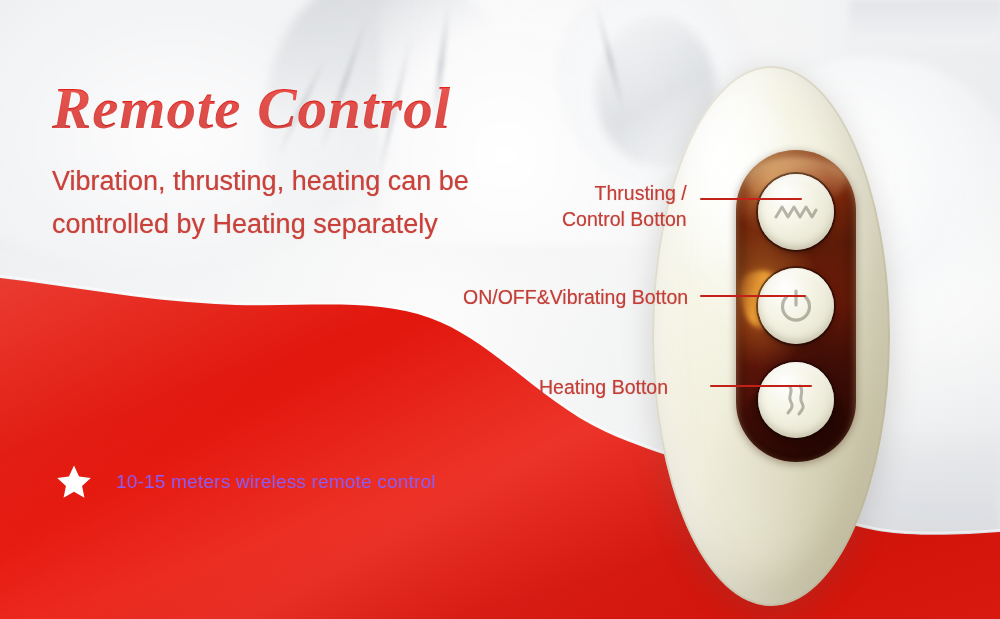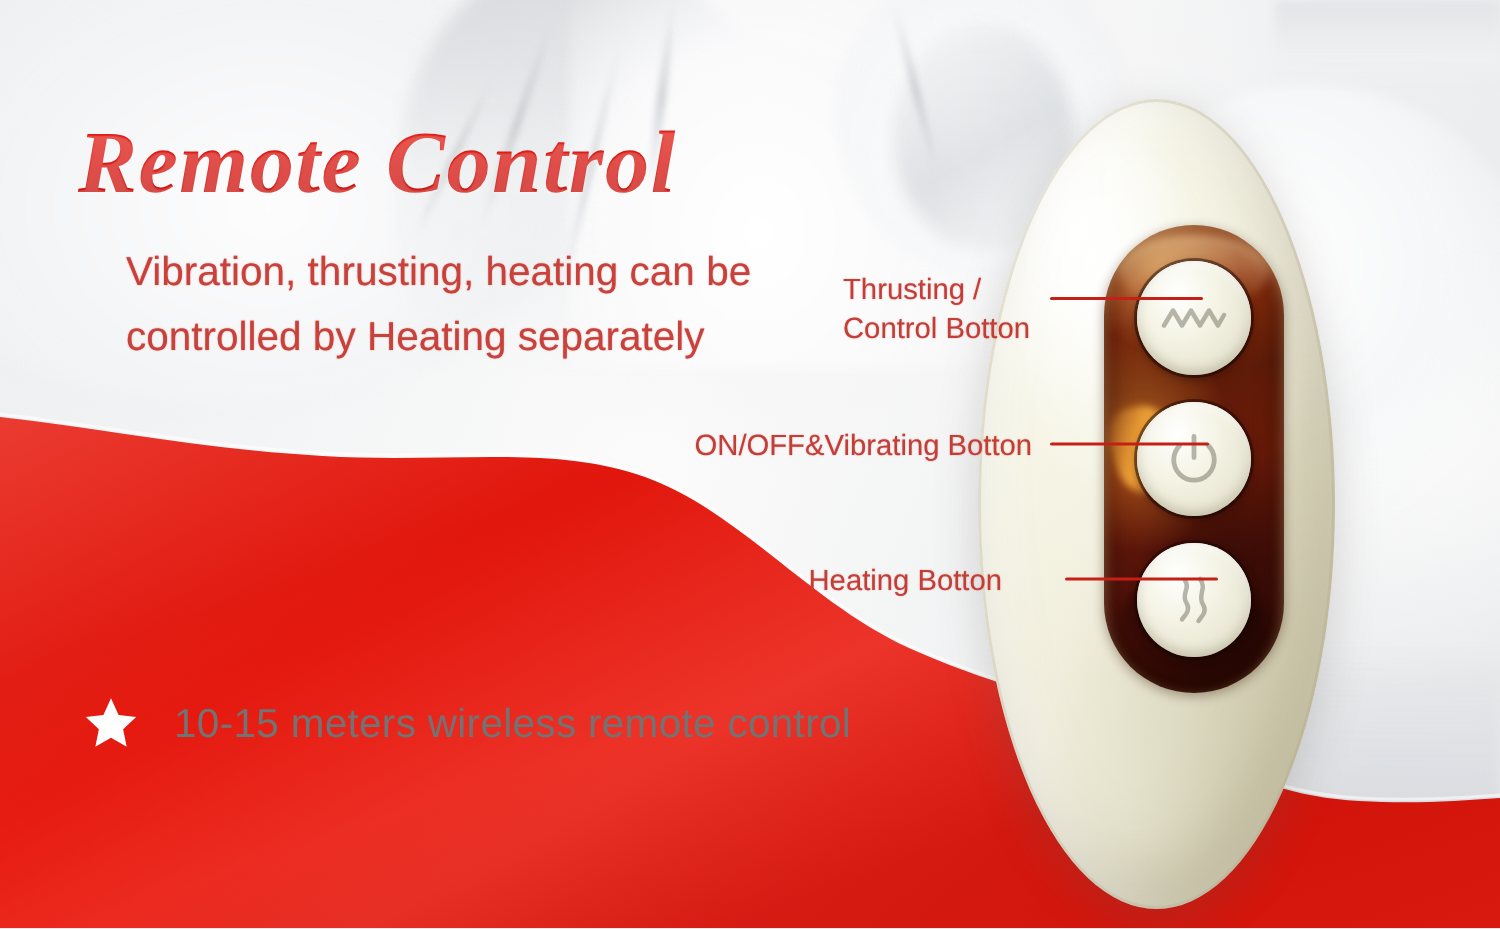--- a/index.html
+++ b/index.html
@@ -242,31 +242,30 @@
   }
   .subtitle {
     position: absolute;
     left: 52px;
     top: 160px;
     font-size: 27px;
     line-height: 43px;
     color: #c8413a;
     white-space: nowrap;
     text-shadow: 0 0 1px rgba(200,65,58,.6);
-    margin-left: 32px;
   }
   .callout {
     position: absolute;
     font-size: 19.5px;
     line-height: 26px;
     color: #c33e36;
     white-space: nowrap;
     text-shadow: 0 0 1px rgba(195,62,54,.5);
   }
-  .callout-1 { left: 562px; top: 180px; text-align: left; }
+  .callout-1 { left: 562px; top: 180px; text-align: right; }
   .callout-2 { left: 430px; top: 284px; margin-left: 33px; }
   .callout-3 { left: 539px; top: 374px; }
 
   .bullets {
     position: absolute;
     left: 54px;
     top: 452px;
     width: 580px;
   }
   .bullet-row {
@@ -277,22 +276,22 @@
   .bullet-star {
     width: 40px;
     height: 40px;
     flex: 0 0 40px;
     display: flex;
     align-items: center;
     justify-content: center;
     margin-right: 22px;
   }
   .bullet-text {
-    font-size: 27px;
-    color: #737373;
+    font-size: 19px;
+    color: #8b5cf6;
     white-space: nowrap;
     letter-spacing: .2px;
   }
 </style>
 </head>
 <body>
 
 <div id="stage">
 
   <div class="bg-base">

